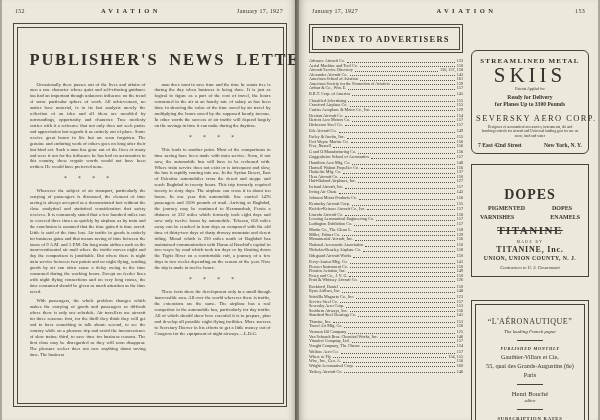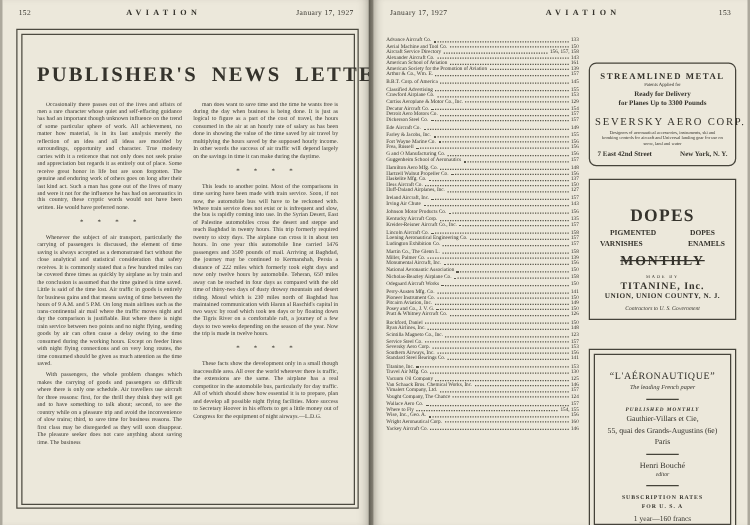--- a/index.html
+++ b/index.html
@@ -101,20 +101,23 @@
 <div class="spine"></div>
 
 <div class="page page-right">
   <div class="runhead">
     <span>January 17, 1927</span>
     <span class="jname">AVIATION</span>
     <span>153</span>
   </div>
 
   <div class="idx-col">
+    <div class="idx-titlebox">
+      <div class="in">INDEX TO ADVERTISERS</div>
+    </div>
     <div class="idx-list">
         <div class="idx-group">
           <div class="idx-row">
             <span class="idx-name">Advance Aircraft Co.</span>
             <span class="idx-dots"></span>
             <span class="idx-page">133</span>
           </div>
           <div class="idx-row">
             <span class="idx-name">Aerial Machine and Tool Co.</span>
             <span class="idx-dots"></span>
@@ -463,20 +466,21 @@
             <span class="idx-page">146</span>
           </div>
         </div>
       </div>
   </div>
 
   <div class="ads-col">
 
     <div class="adbox ad-ski">
       <div class="ski-head">STREAMLINED METAL</div>
+      <div class="ski-title">SKIIS</div>
       <div class="ski-patents">Patents Applied for</div>
       <div class="ski-ready">
         <div>Ready for Delivery</div>
         <div>for Planes Up to 3300 Pounds</div>
       </div>
       <div class="ski-corp">SEVERSKY AERO CORP.</div>
       <div class="ski-fine">Designers of aeronautical accessories, instruments, ski and bombing controls for aircraft and Universal landing gear for use on snow, land and water</div>
       <div class="ski-addr">
         <span>7 East 42nd Street</span>
         <span>New York, N. Y.</span>
@@ -486,21 +490,21 @@
     <div class="adbox ad-dopes">
       <div class="dopes-title">DOPES</div>
       <div class="dopes-row r1">
         <span>PIGMENTED</span>
         <span>DOPES</span>
       </div>
       <div class="dopes-row r2">
         <span>VARNISHES</span>
         <span>ENAMELS</span>
       </div>
-      <div><span class="titanine">MONTHLY</span></div>
+      <div><span class="titanine">TITANINE</span></div>
       <div class="madeby">MADE BY</div>
       <div class="titinc">TITANINE, Inc.</div>
       <div class="union">UNION, UNION COUNTY, N. J.</div>
       <div class="contract">Contractors to U. S. Government</div>
     </div>
 
     <div class="adbox ad-aero">
       <div class="in">
         <div class="aero-title">“L'AÉRONAUTIQUE”</div>
         <div class="aero-sub">The leading French paper</div>

